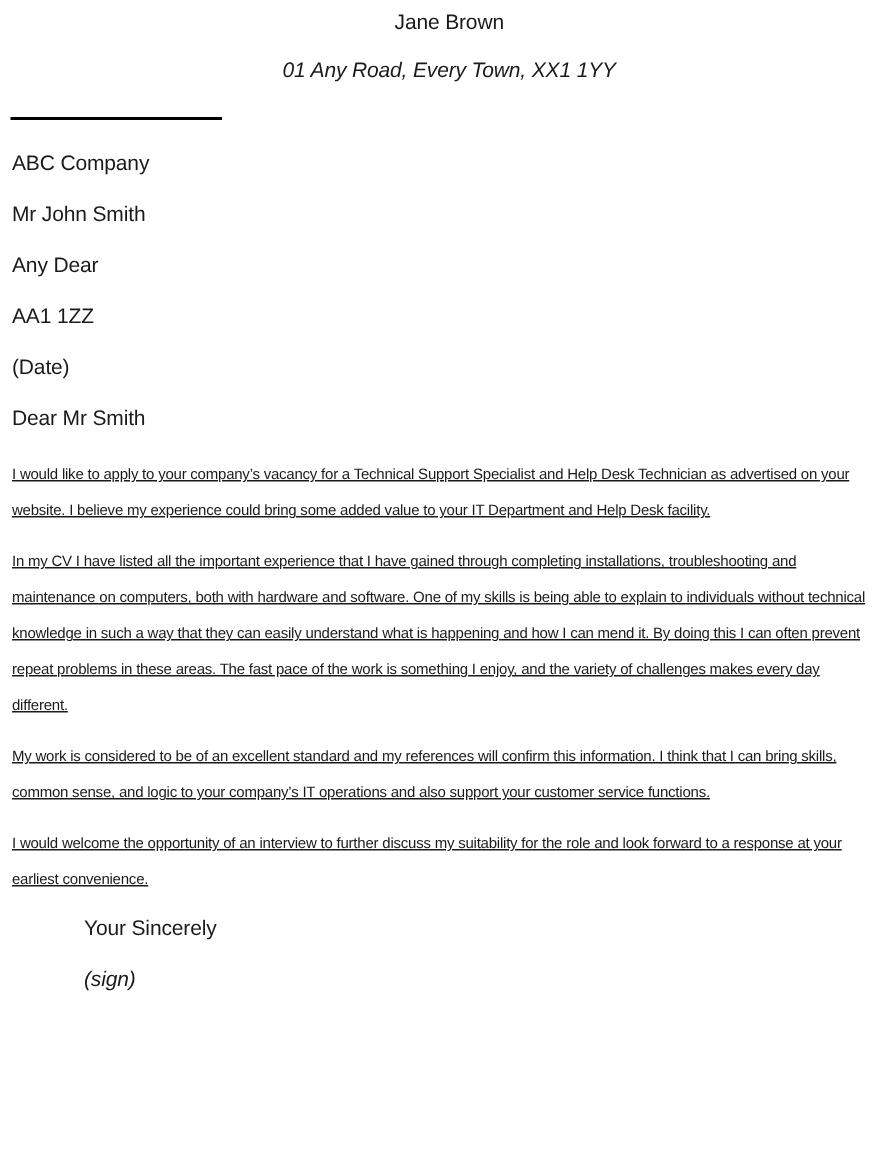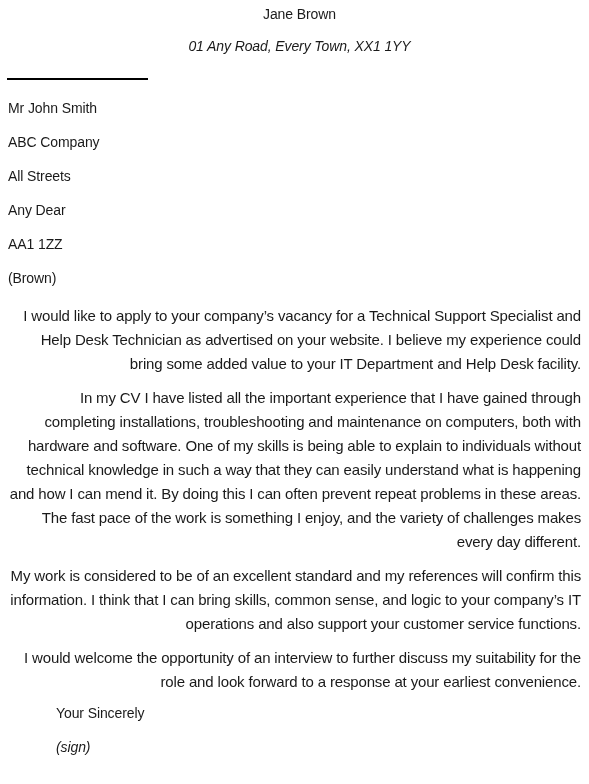--- a/index.html
+++ b/index.html
@@ -79,26 +79,27 @@
     font-size: 14px;
     line-height: 17px;
     letter-spacing: -0.1px;
     margin-top: 0;
     margin-bottom: 18px;
     white-space: nowrap;
   }
 
   
   .para {
-    font-size: 15px;
+    font-size: 10px;
     line-height: 24px;
     letter-spacing: -0.15px;
     margin: 0 0 10px 0;
     max-width: 574px;
-    text-align: right;
+    text-align: left;
+    text-decoration: underline;
   }
 
   
   .closing {
     margin-top: 11px;
     margin-left: 48px;
   }
 
   .closing-line {
     font-size: 14px;
@@ -123,28 +124,28 @@
     <div class="letterhead-address">01 Any Road, Every Town, XX1 1YY</div>
   </div>
 
   <div class="divider-wrap">
     <div class="divider"></div>
   </div>
 
   <div class="letter-body">
 
     <div>
+      <div class="addr-line">ABC Company</div>
       <div class="addr-line">Mr John Smith</div>
-      <div class="addr-line">ABC Company</div>
-      <div class="addr-line">All Streets</div>
       <div class="addr-line">Any Dear</div>
       <div class="addr-line">AA1 1ZZ</div>
-      <div class="addr-line">(Brown)</div>
+      <div class="addr-line">(Date)</div>
     </div>
 
+    <div class="salutation">Dear Mr Smith</div>
 
     <div>
       <p class="para">I would like to apply to your company’s vacancy for a Technical Support Specialist and Help Desk Technician as advertised on your website. I believe my experience could bring some added value to your IT Department and Help Desk facility.</p>
       <p class="para">In my CV I have listed all the important experience that I have gained through completing installations, troubleshooting and maintenance on computers, both with hardware and software. One of my skills is being able to explain to individuals without technical knowledge in such a way that they can easily understand what is happening and how I can mend it. By doing this I can often prevent repeat problems in these areas. The fast pace of the work is something I enjoy, and the variety of challenges makes every day different.</p>
       <p class="para">My work is considered to be of an excellent standard and my references will confirm this information. I think that I can bring skills, common sense, and logic to your company’s IT operations and also support your customer service functions.</p>
       <p class="para">I would welcome the opportunity of an interview to further discuss my suitability for the role and look forward to a response at your earliest convenience.</p>
     </div>
 
     <div class="closing">
       <div class="closing-line">Your Sincerely</div>

